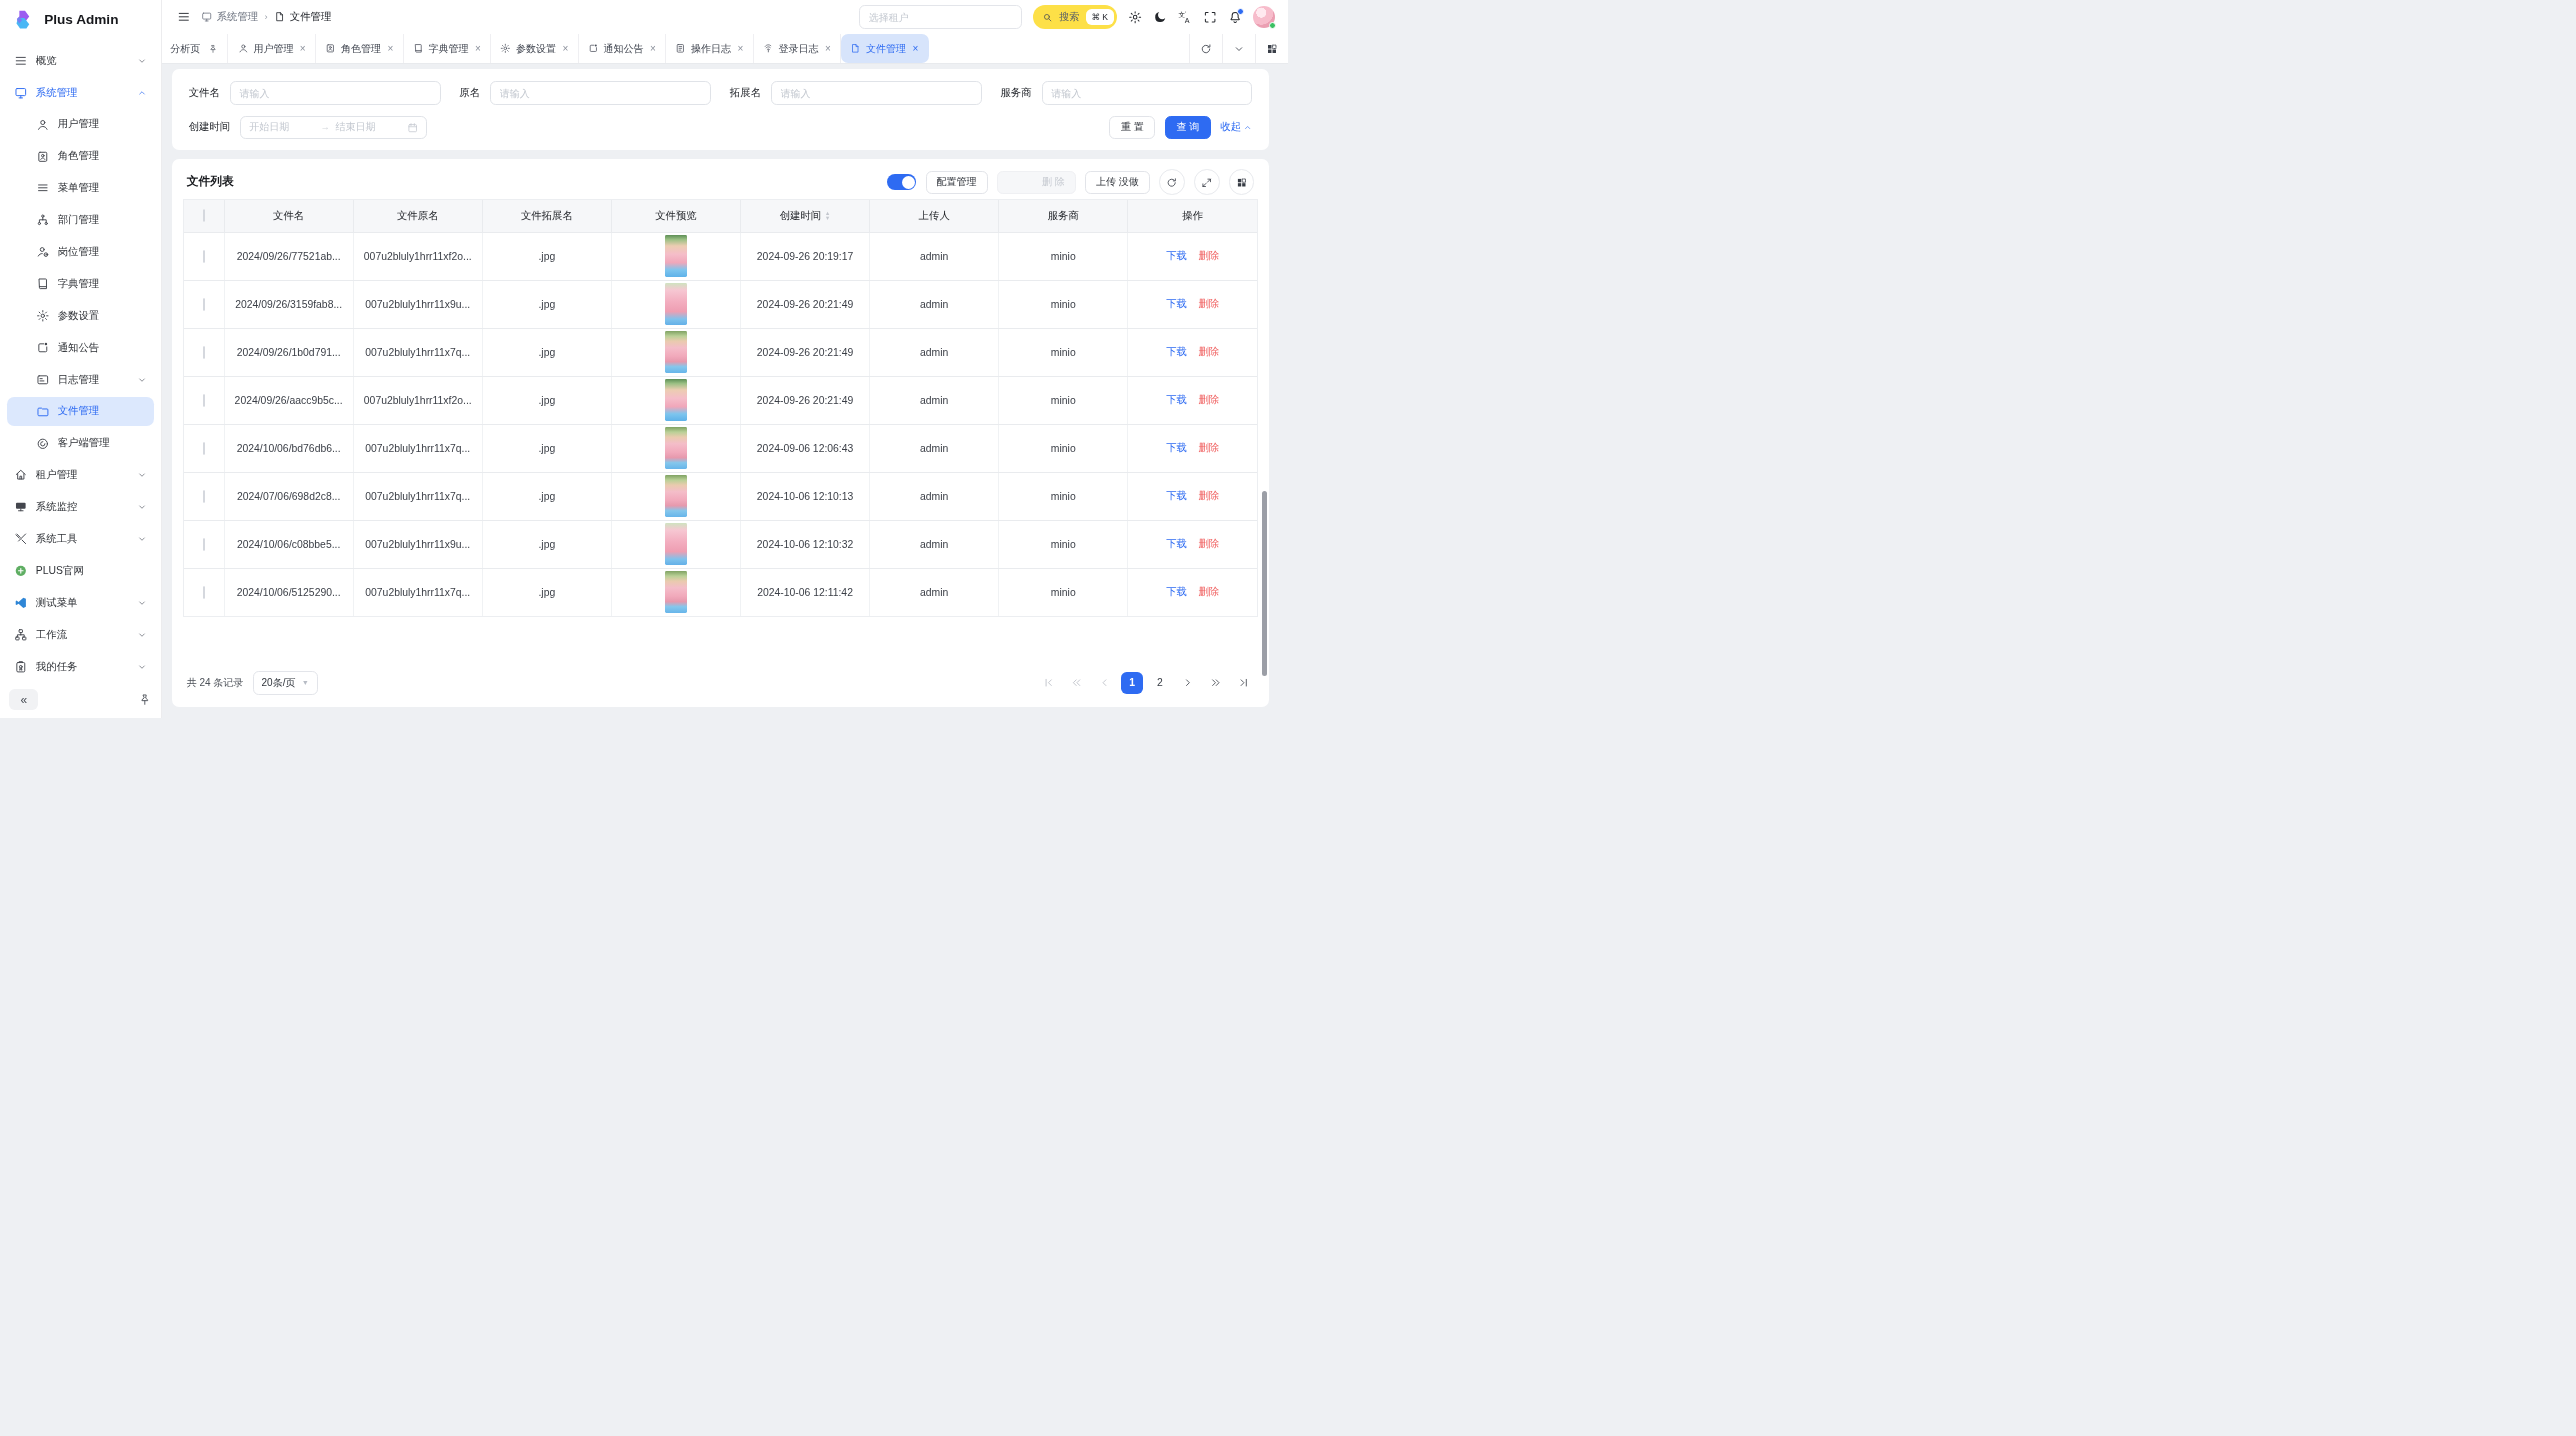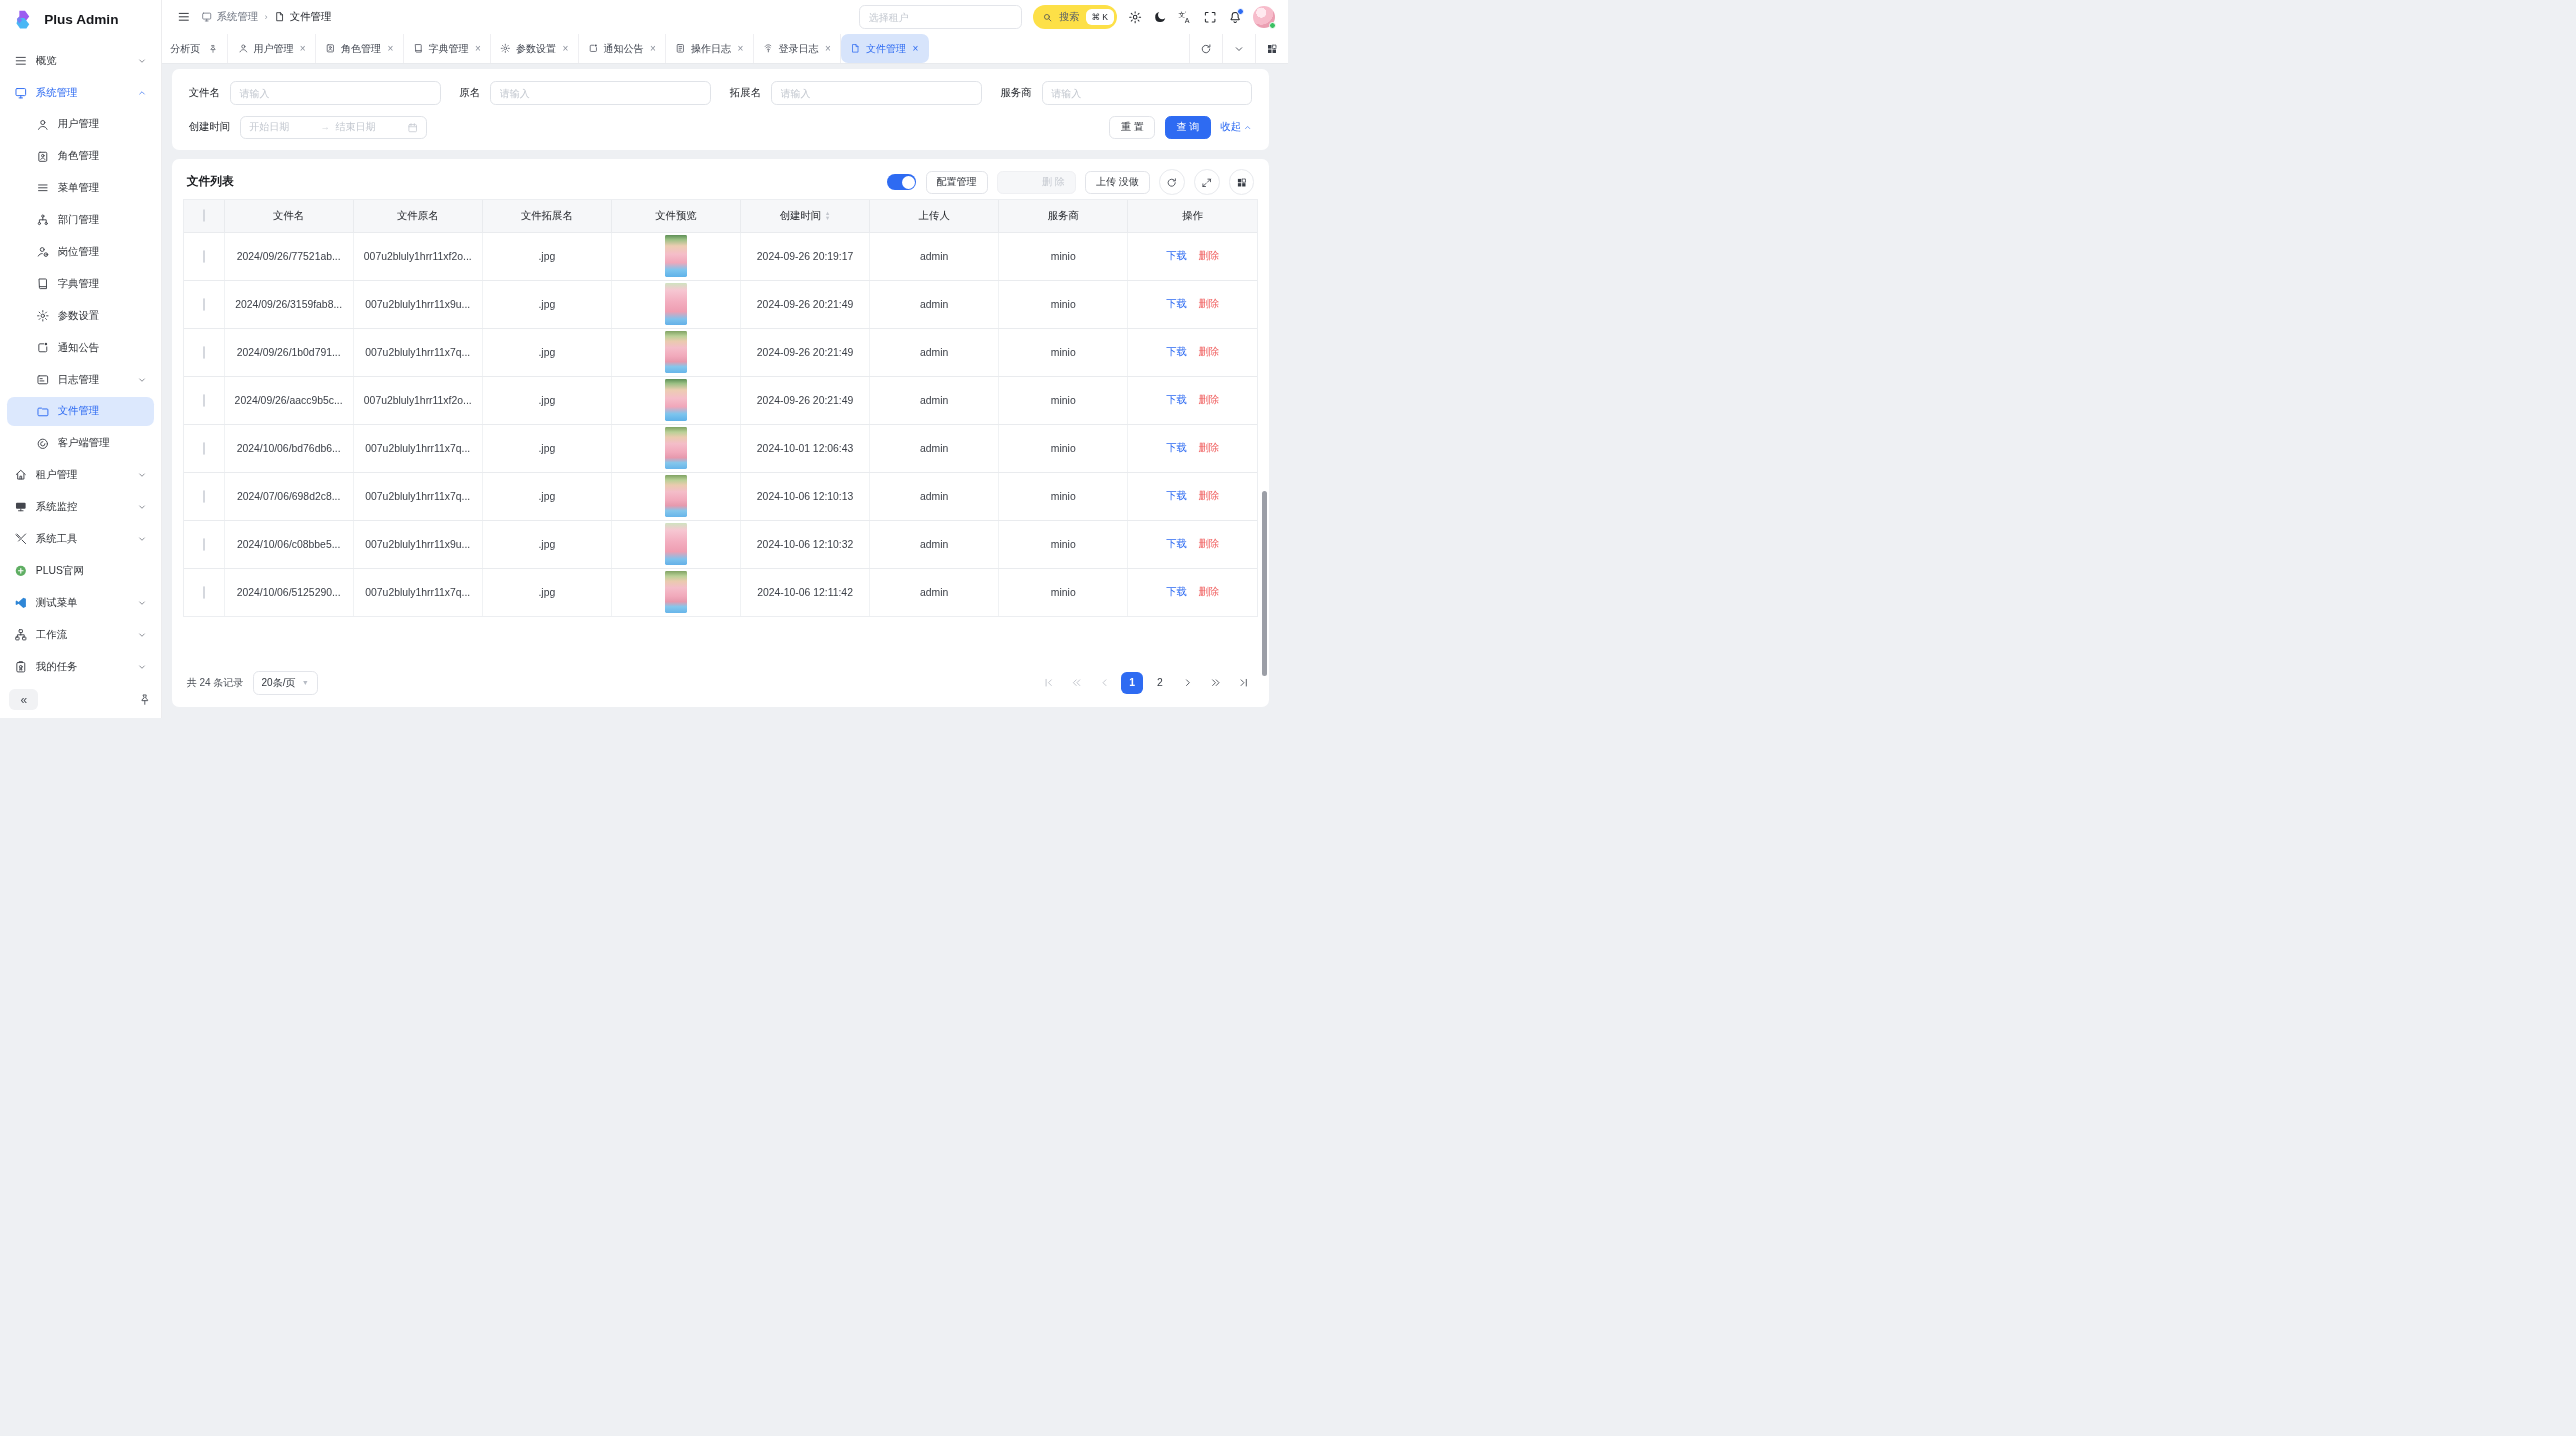--- a/index.html
+++ b/index.html
@@ -739,21 +739,21 @@
                 <td><span class="act act-dl">下载</span><span class="act act-del">删除</span></td>
               </tr>
               <tr>
                 <td><span class="cb"></span></td>
                 <td>2024/10/06/bd76db6...</td>
                 <td>007u2bluly1hrr11x7q...</td>
                 <td>.jpg</td>
                 <td>
                   <div class="thumb a"></div>
                 </td>
-                <td>2024-10-01 12:06:43</td>
+                <td>2024-09-06 12:06:43</td>
                 <td>admin</td>
                 <td>minio</td>
                 <td><span class="act act-dl">下载</span><span class="act act-del">删除</span></td>
               </tr>
               <tr>
                 <td><span class="cb"></span></td>
                 <td>2024/07/06/698d2c8...</td>
                 <td>007u2bluly1hrr11x7q...</td>
                 <td>.jpg</td>
                 <td>

